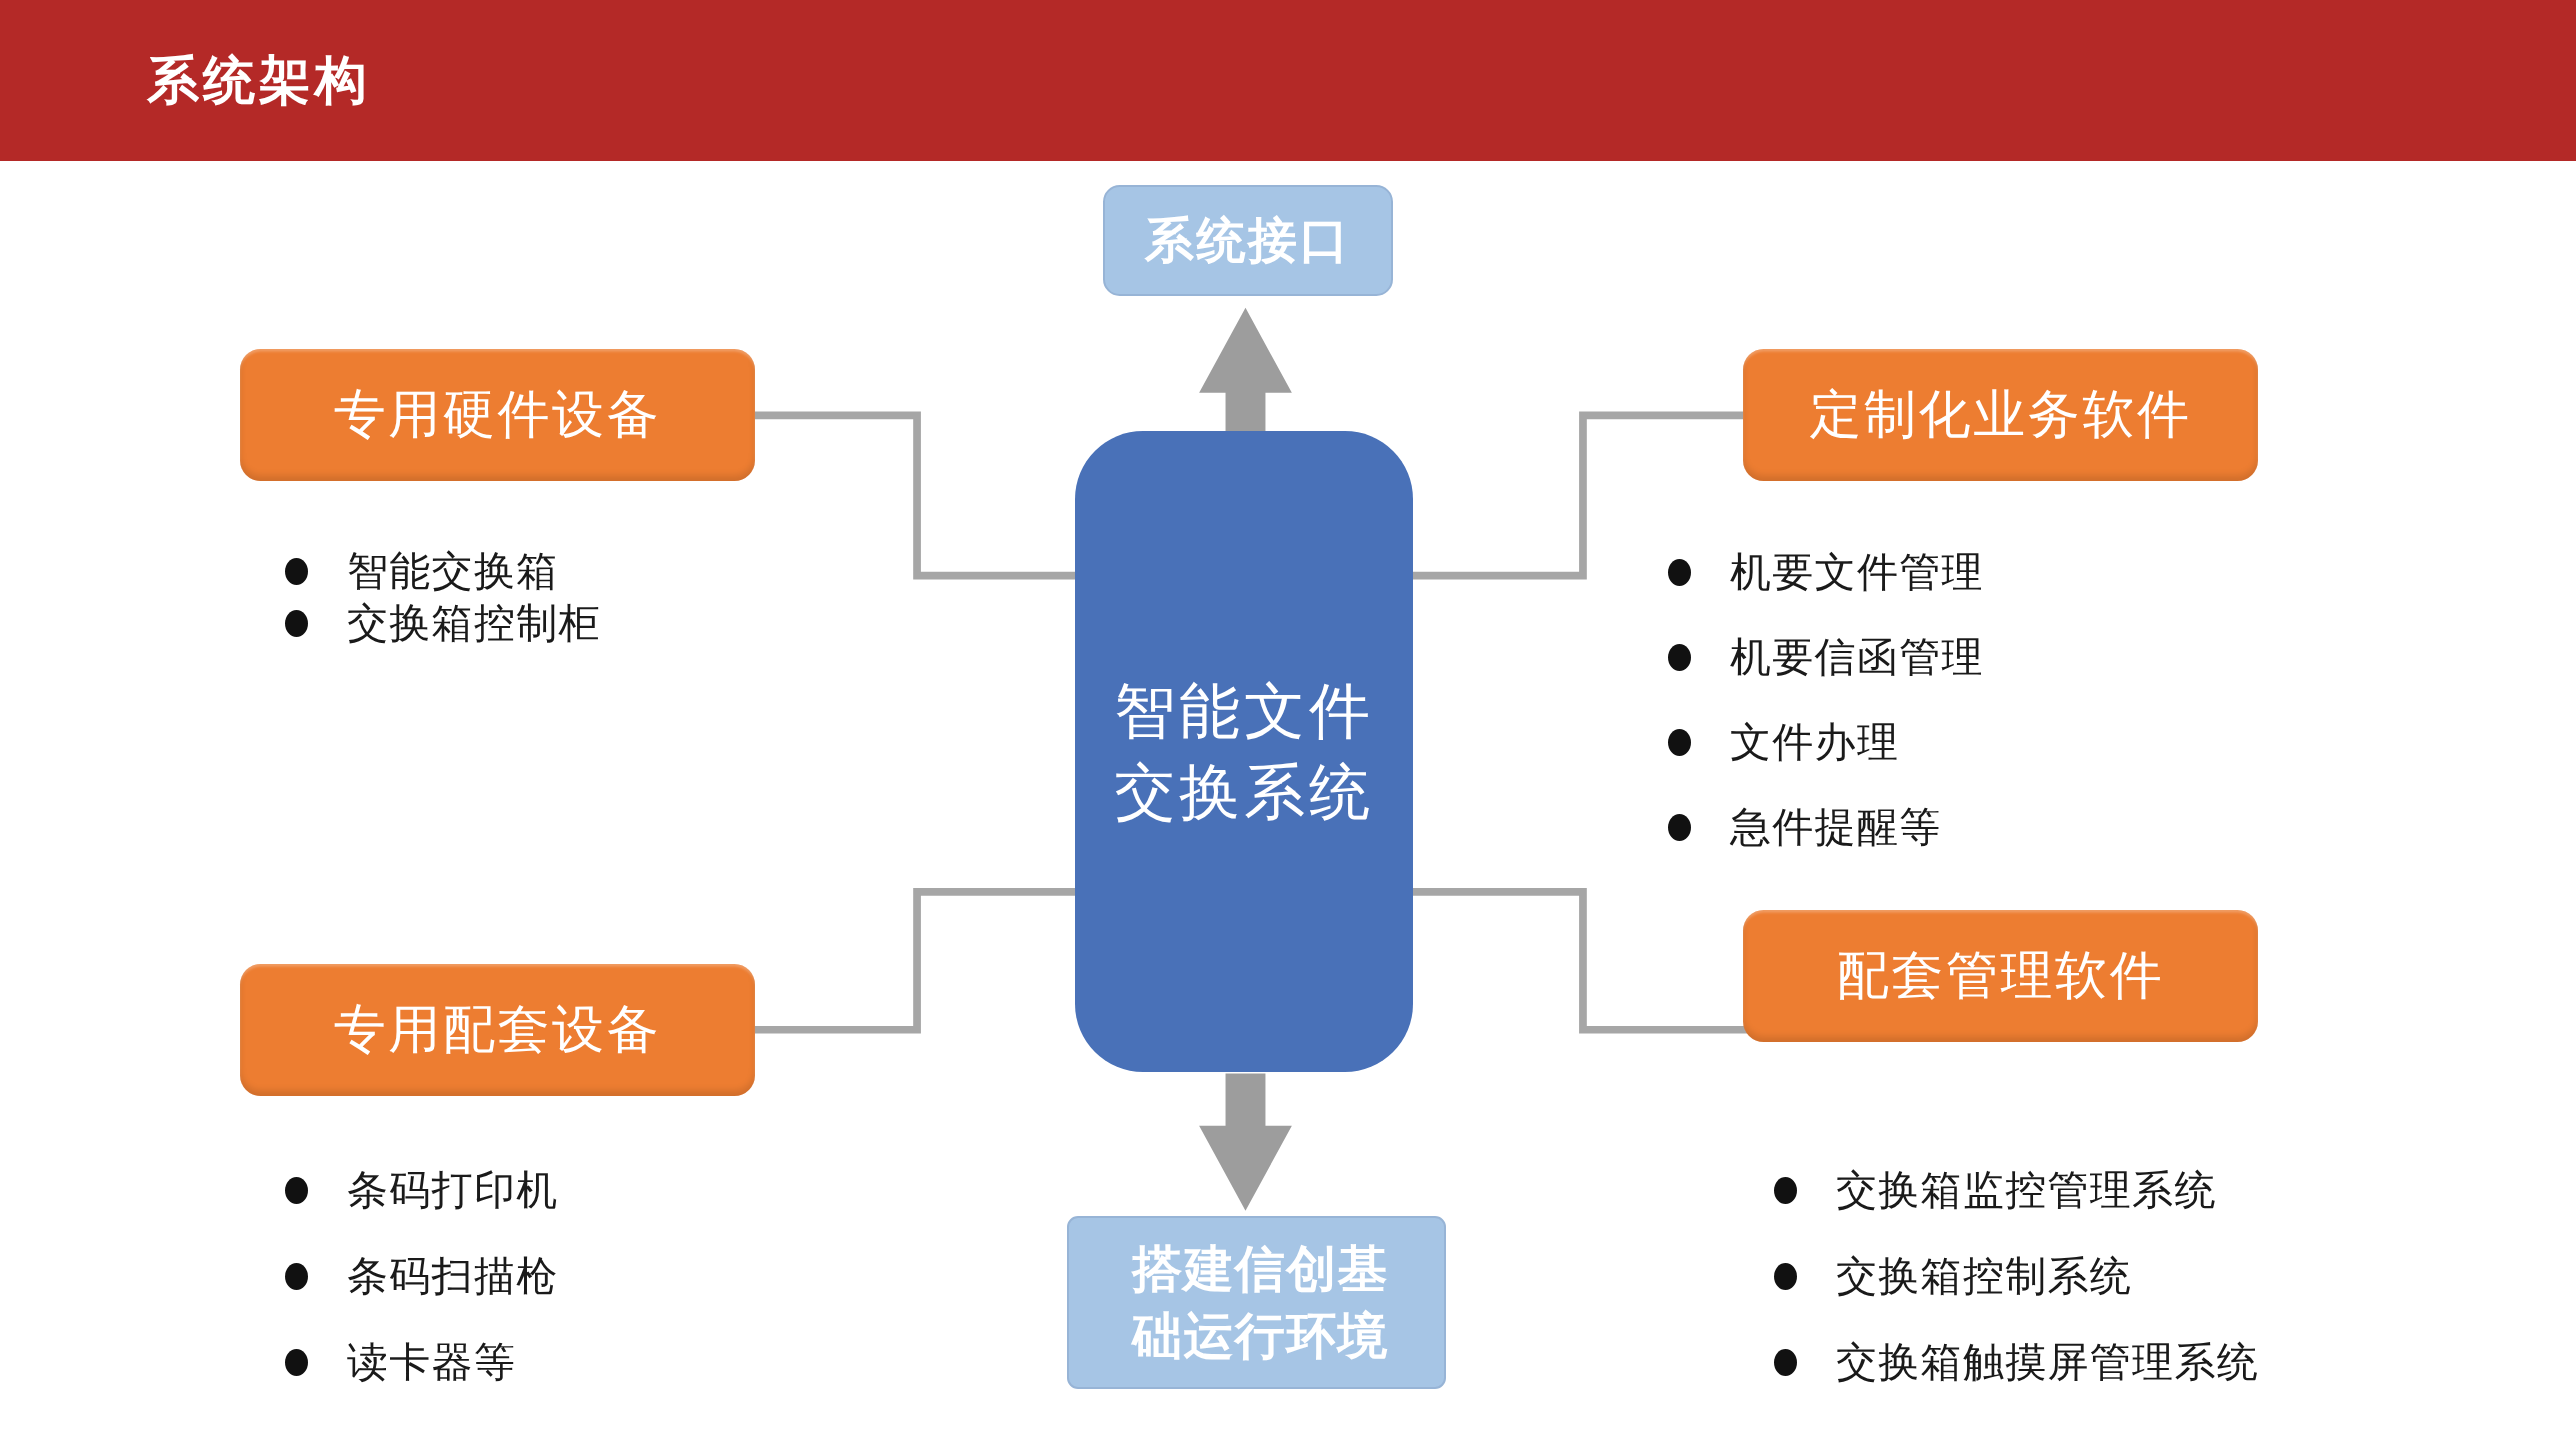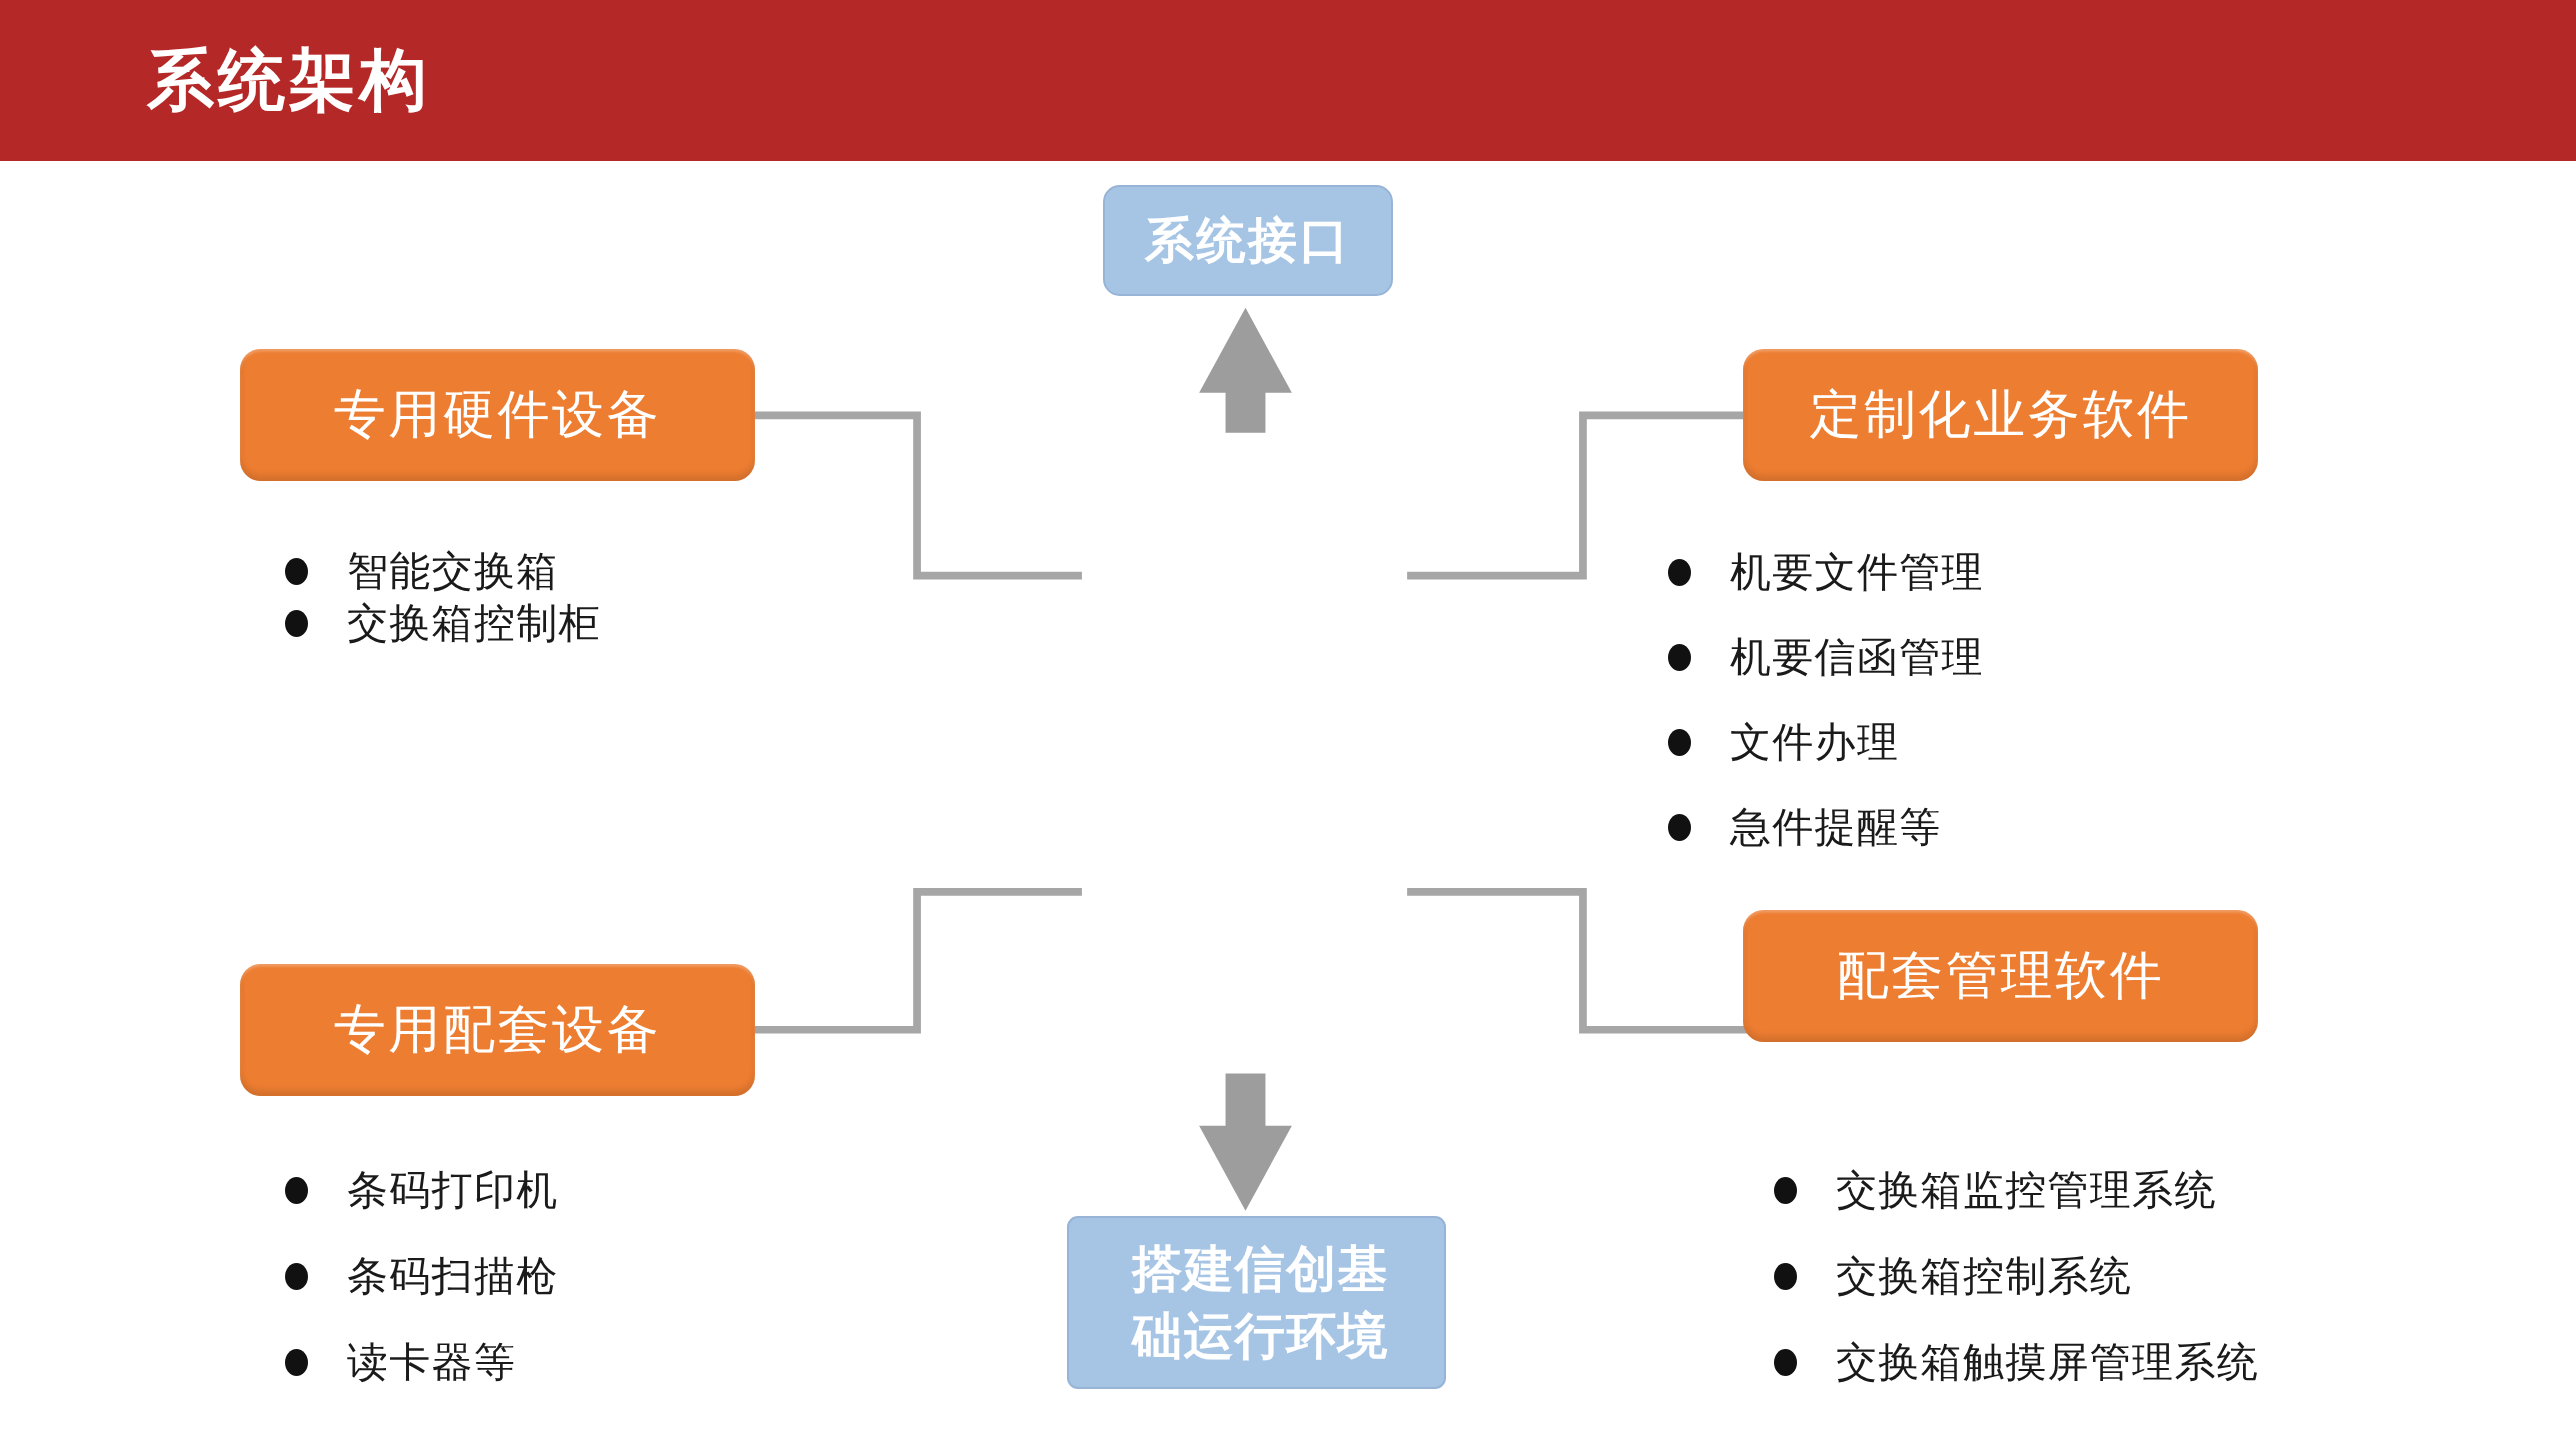--- a/index.html
+++ b/index.html
@@ -6,21 +6,21 @@
   .stage{
     position:relative;width:2576px;height:1449px;background:#ffffff;overflow:hidden;
     font-family:"Liberation Sans","DejaVu Sans",sans-serif;
   }
   
   .header{
     position:absolute;left:0;top:0;width:2576px;height:161px;background:#B42927;
     display:flex;align-items:center;
   }
   .header .title{
-    margin-left:147px;color:#ffffff;font-size:67px;font-weight:700;letter-spacing:3.9px;
+    margin-left:147px;color:#ffffff;font-size:52px;font-weight:700;letter-spacing:3.9px;
   }
   
   .connector-svg{position:absolute;left:0;top:0;width:2576px;height:1449px;}
   .connector{fill:none;stroke:#A6A6A6;stroke-width:12;}
   .arrow{fill:#9D9D9D;}
   
   .node{position:absolute;display:flex;align-items:center;justify-content:center;
         color:#ffffff;text-align:center;box-sizing:border-box;}
   .node-lightblue{background:#A6C5E5;border:2.6px solid #97B4D6;}
   .node-top{left:1103px;top:185px;width:290px;height:111px;border-radius:16.7px;
@@ -61,20 +61,26 @@
     <path class="connector" d="M 2185 894 H 2458 V 645 H 2716"></path>
     <path class="connector" d="M 2185 1385 H 2458 V 1599 H 2716"></path>
     <polygon class="arrow" points="1934,478 2006,610 1965,610 1965,672 1903,672 1903,610 1862,610"></polygon>
     <polygon class="arrow" points="1934,1880 1862,1748 1903,1748 1903,1667 1965,1667 1965,1748 2006,1748"></polygon>
   </svg>
 
   <div class="node node-lightblue node-top">
     <span>系统接口</span>
   </div>
 
+  <div class="node node-center">
+    <div>
+      <div>智能文件</div>
+      <div>交换系统</div>
+    </div>
+  </div>
 
   <div class="node node-lightblue node-bottom">
     <div>
       <div>搭建信创基</div>
       <div>础运行环境</div>
     </div>
   </div>
 
   <div class="node node-orange pos-tl">
     <span>专用硬件设备</span>

